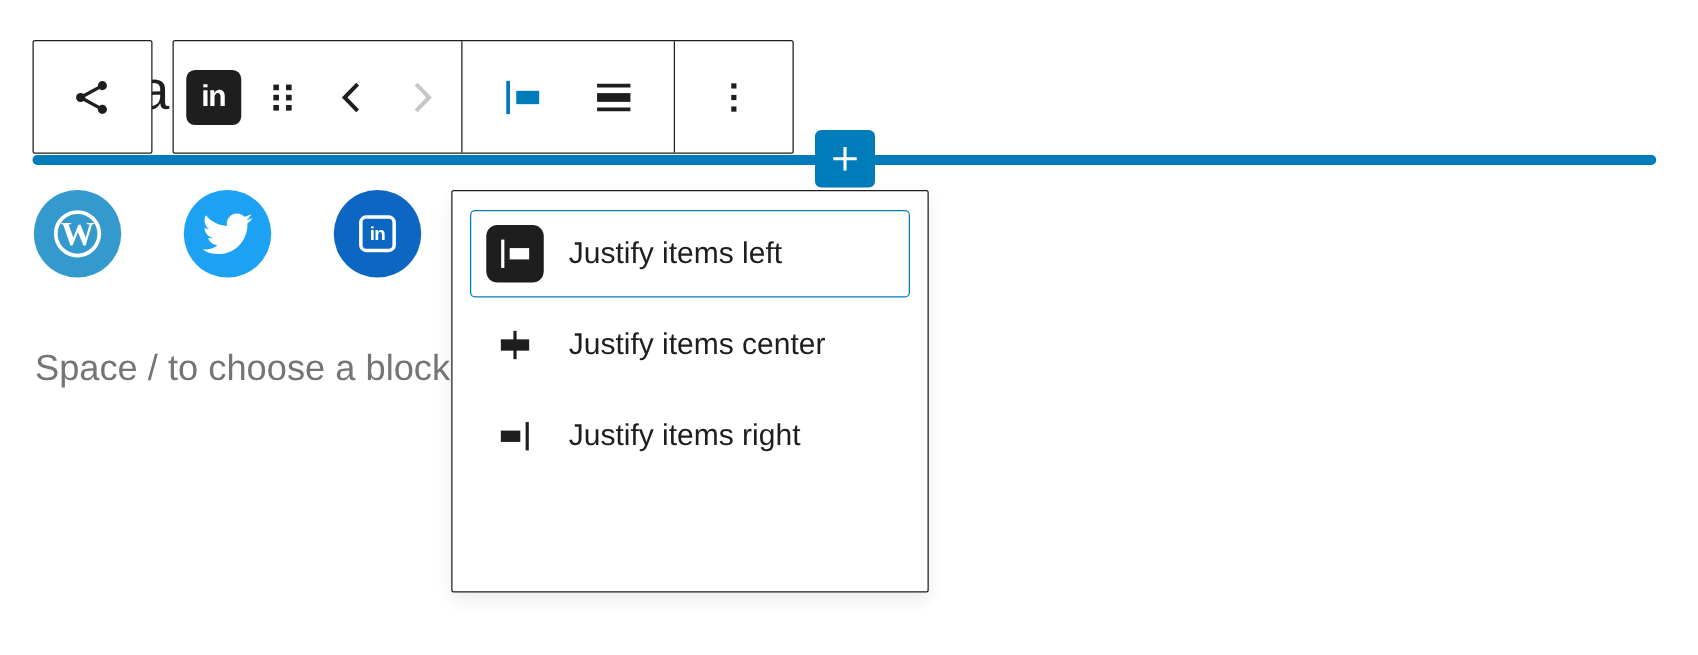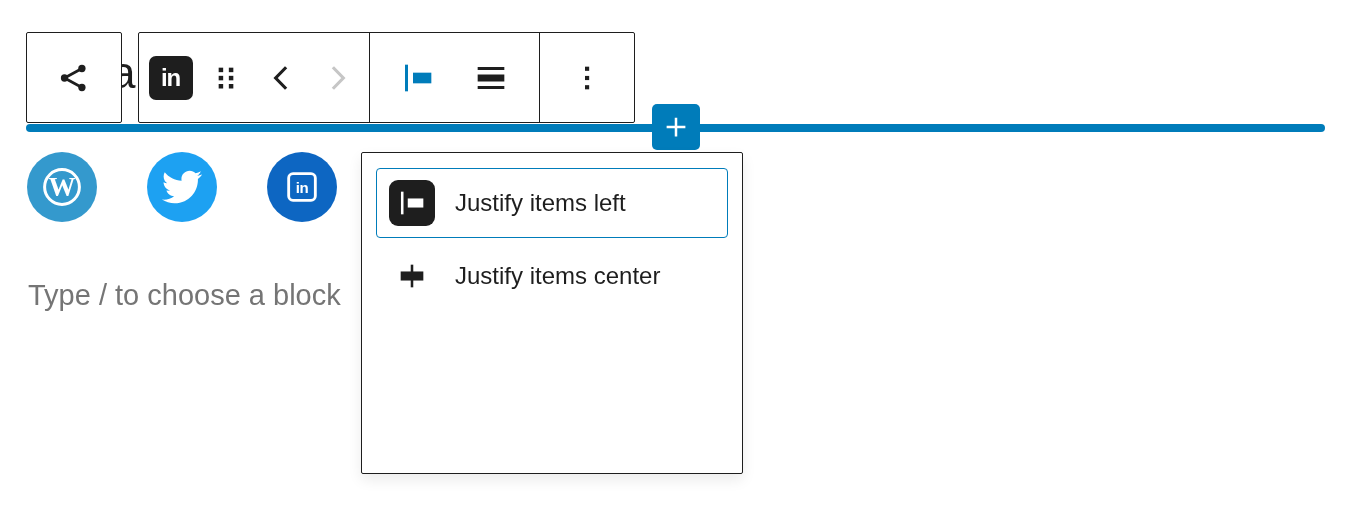--- a/index.html
+++ b/index.html
@@ -174,21 +174,21 @@
   </div>
   <div class="soc li">
     <span style="position:relative;width:40px;height:40px;display:flex;align-items:center;justify-content:center;">
       <svg width="40" height="40" viewBox="0 0 24 24" style="position:absolute;left:0;top:0;">
         <rect x="4" y="4" width="16" height="16" rx="2.6" stroke="#ffffff" stroke-width="1.7" fill="none"></rect>
       </svg>
       <span style="color:#fff;font-weight:700;font-size:15px;letter-spacing:-.5px;">in</span>
     </span>
   </div>
 
-  <div class="placeholder">Type / to choose a block</div>
+  <div class="placeholder">Space / to choose a block</div>
 
   <div class="menu">
 
     <div class="menu-item selected">
       <span class="mi-icon">
         <svg width="34" height="34" viewBox="0 0 24 24" fill="#ffffff">
           <rect x="4.2" y="4" width="1.8" height="16"></rect>
           <rect x="9" y="8.8" width="11" height="6.4"></rect>
         </svg>
       </span>
@@ -198,16 +198,25 @@
     <div class="menu-item">
       <span class="mi-icon">
         <svg width="34" height="34" viewBox="0 0 24 24" fill="#1e1e1e">
           <rect x="11.1" y="4" width="1.8" height="16"></rect>
           <rect x="4" y="8.8" width="16" height="6.4"></rect>
         </svg>
       </span>
       <span class="mi-label">Justify items center</span>
     </div>
 
+    <div class="menu-item">
+      <span class="mi-icon">
+        <svg width="34" height="34" viewBox="0 0 24 24" fill="#1e1e1e">
+          <rect x="4" y="8.8" width="11" height="6.4"></rect>
+          <rect x="18" y="4" width="1.8" height="16"></rect>
+        </svg>
+      </span>
+      <span class="mi-label">Justify items right</span>
+    </div>
 
 
   </div>
 </div>
 
 </body></html>

